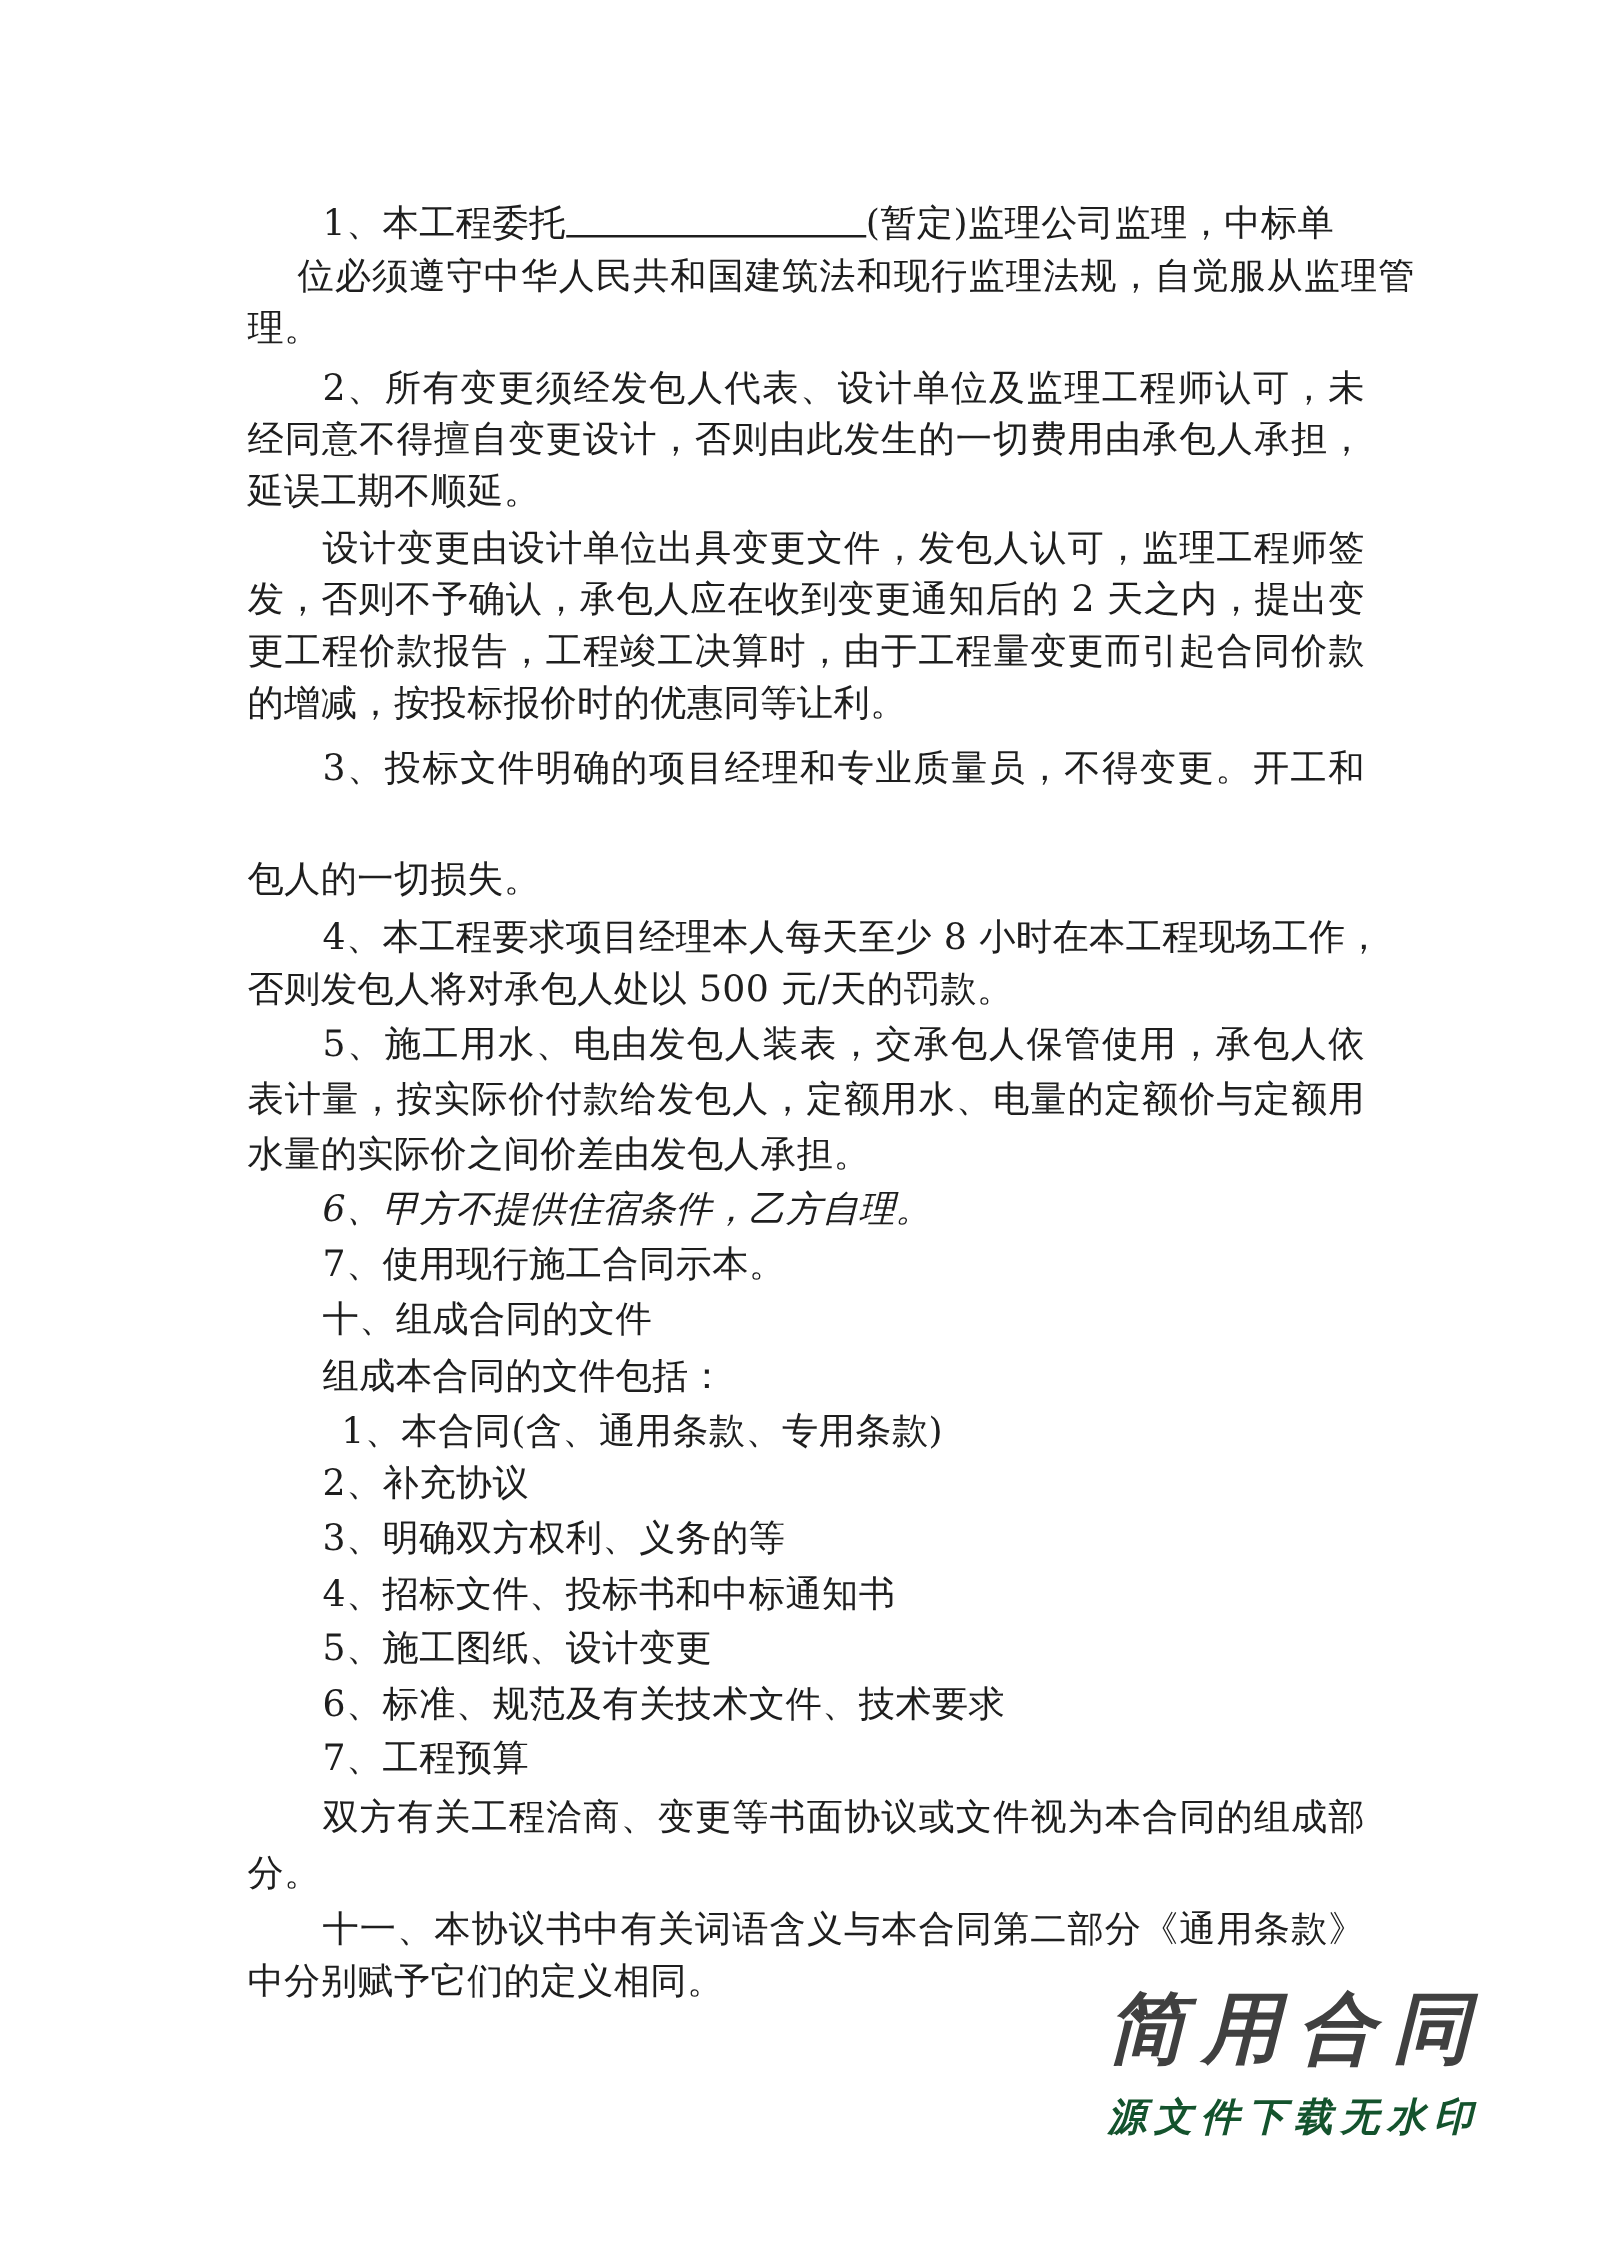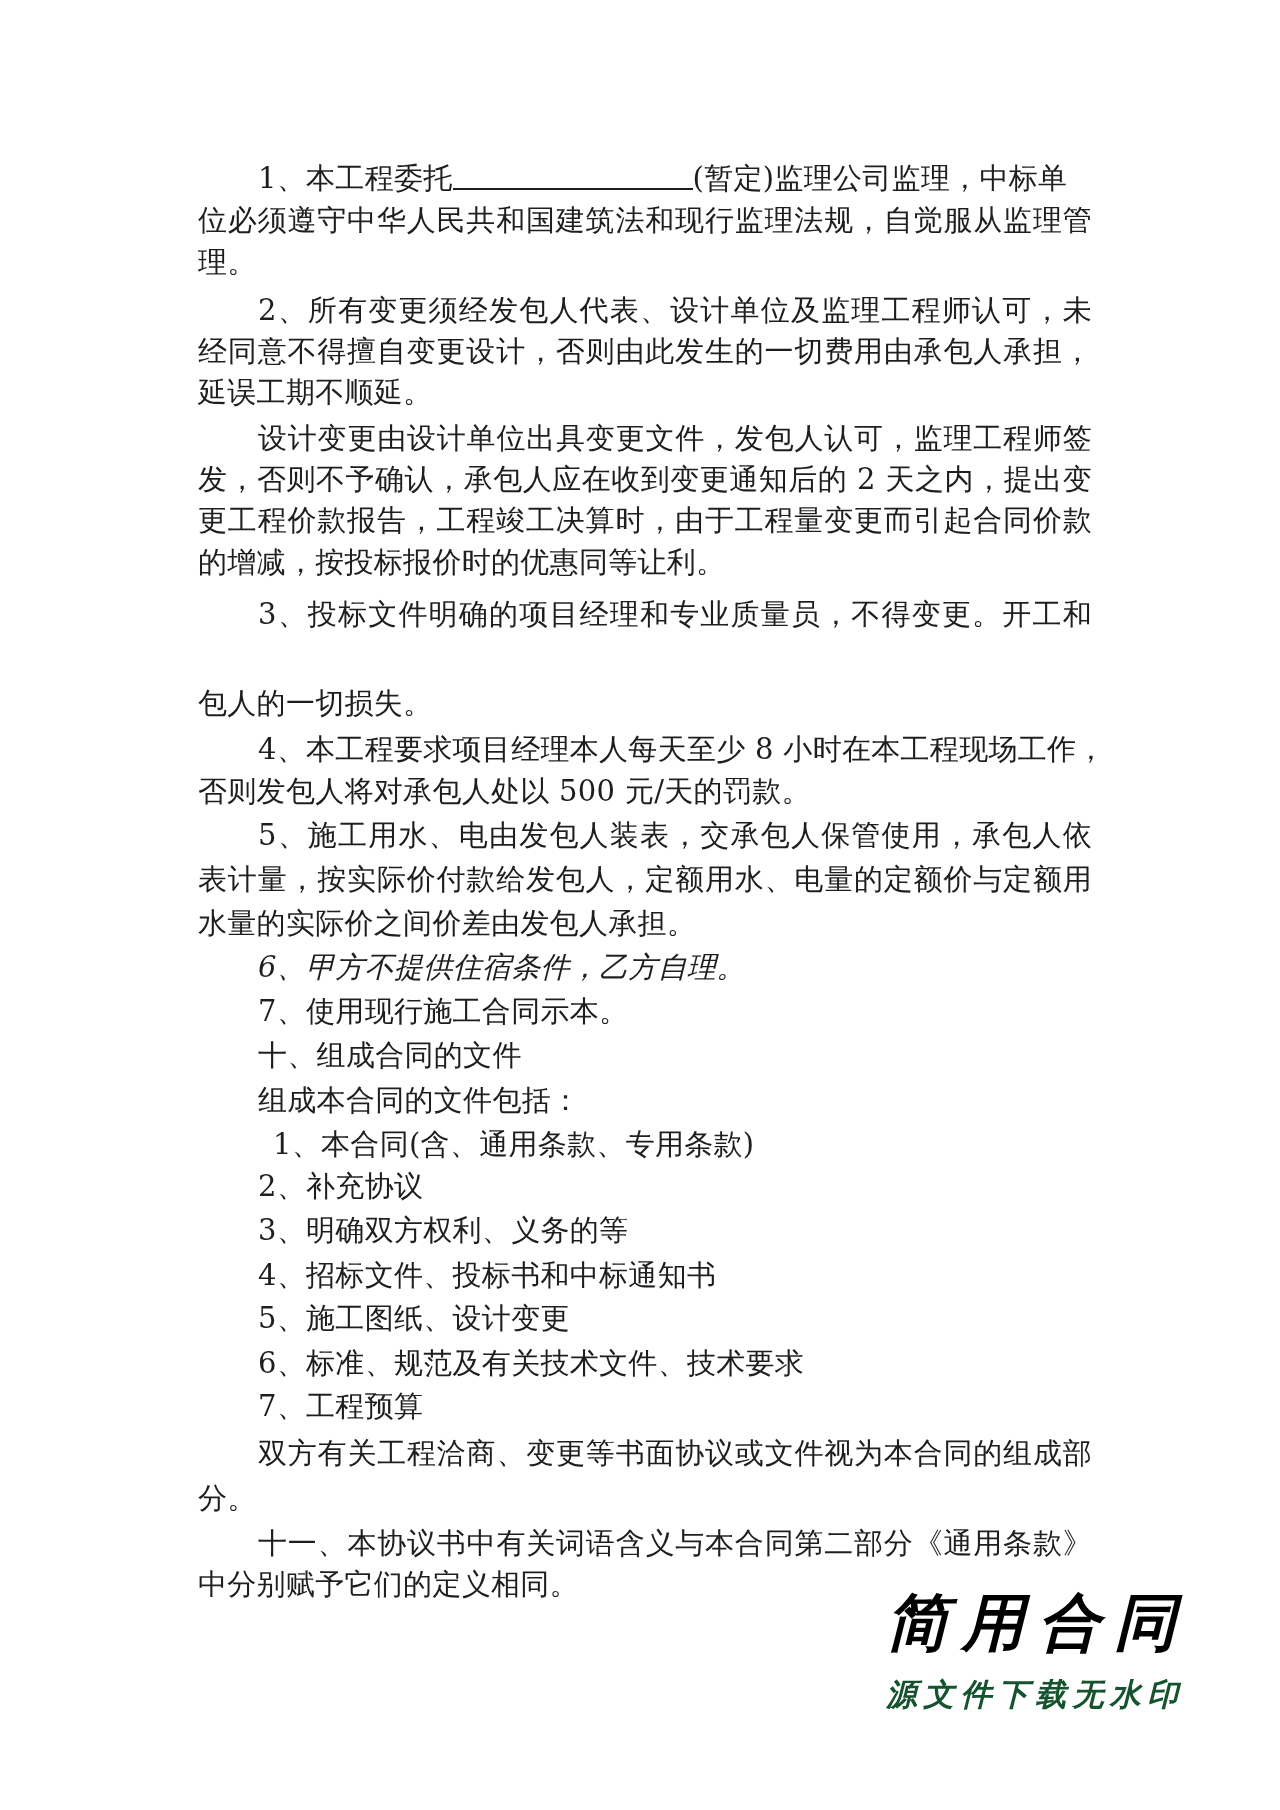--- a/index.html
+++ b/index.html
@@ -7,34 +7,34 @@
          font-family: "DejaVu Serif", "Liberation Serif", serif; color: #1e1e1e; }
   .page { position: absolute; left: 0; top: 0; width: 1280px; height: 1810px; background: #fff; }
   .line { position: absolute; left: 198px; width: 894px; height: 40px; line-height: 40px;
           font-size: 29px; white-space: nowrap; letter-spacing: 0.3px; }
   .line.indent { left: 258px; width: 834px; }
   .line.justify { text-align: justify; text-align-last: justify; }
   .blank { display: inline-block; width: 240px; height: 28px; border-bottom: 2px solid #1e1e1e;
            vertical-align: -2px; }
   .wm1 { position: absolute; left: 886px; top: 1588px; width: 292px; height: 70px;
          font-family: "DejaVu Sans", "Liberation Sans", sans-serif; font-weight: bold; font-style: italic;
-         font-size: 62px; line-height: 70px; color: #000000; text-align: justify; text-align-last: justify;
+         font-size: 62px; line-height: 70px; color: #404040; text-align: justify; text-align-last: justify;
          letter-spacing: 2px; white-space: nowrap; }
   .wm2 { position: absolute; left: 886px; top: 1676px; width: 292px; height: 36px;
          font-family: "DejaVu Sans", "Liberation Sans", sans-serif; font-weight: bold; font-style: italic;
          font-size: 31px; line-height: 36px; color: #14532d; text-align: justify; text-align-last: justify;
          white-space: nowrap; }
 </style>
 </head>
 <body>
 
 <div class="page">
 
   <div class="line indent" style="top:158px;"><span>1、本工程委托</span><span class="blank"></span><span>(暂定)监理公司监理，中标单</span></div>
-  <div class="line justify" style="top:200px;">位必须遵守中华人民共和国建筑法和现行监理法规，自觉服从监理管</div>
+  <div class="line justify" style="top:200px;margin-left:40px;">位必须遵守中华人民共和国建筑法和现行监理法规，自觉服从监理管</div>
   <div class="line" style="top:242px;">理。</div>
 
   <div class="line indent justify" style="top:290px;">2、所有变更须经发包人代表、设计单位及监理工程师认可，未</div>
   <div class="line justify" style="top:331px;">经同意不得擅自变更设计，否则由此发生的一切费用由承包人承担，</div>
   <div class="line" style="top:372px;">延误工期不顺延。</div>
 
   <div class="line indent justify" style="top:418px;">设计变更由设计单位出具变更文件，发包人认可，监理工程师签</div>
   <div class="line justify" style="top:459px;">发，否则不予确认，承包人应在收到变更通知后的 2 天之内，提出变</div>
   <div class="line justify" style="top:500px;">更工程价款报告，工程竣工决算时，由于工程量变更而引起合同价款</div>
   <div class="line" style="top:542px;">的增减，按投标报价时的优惠同等让利。</div>

